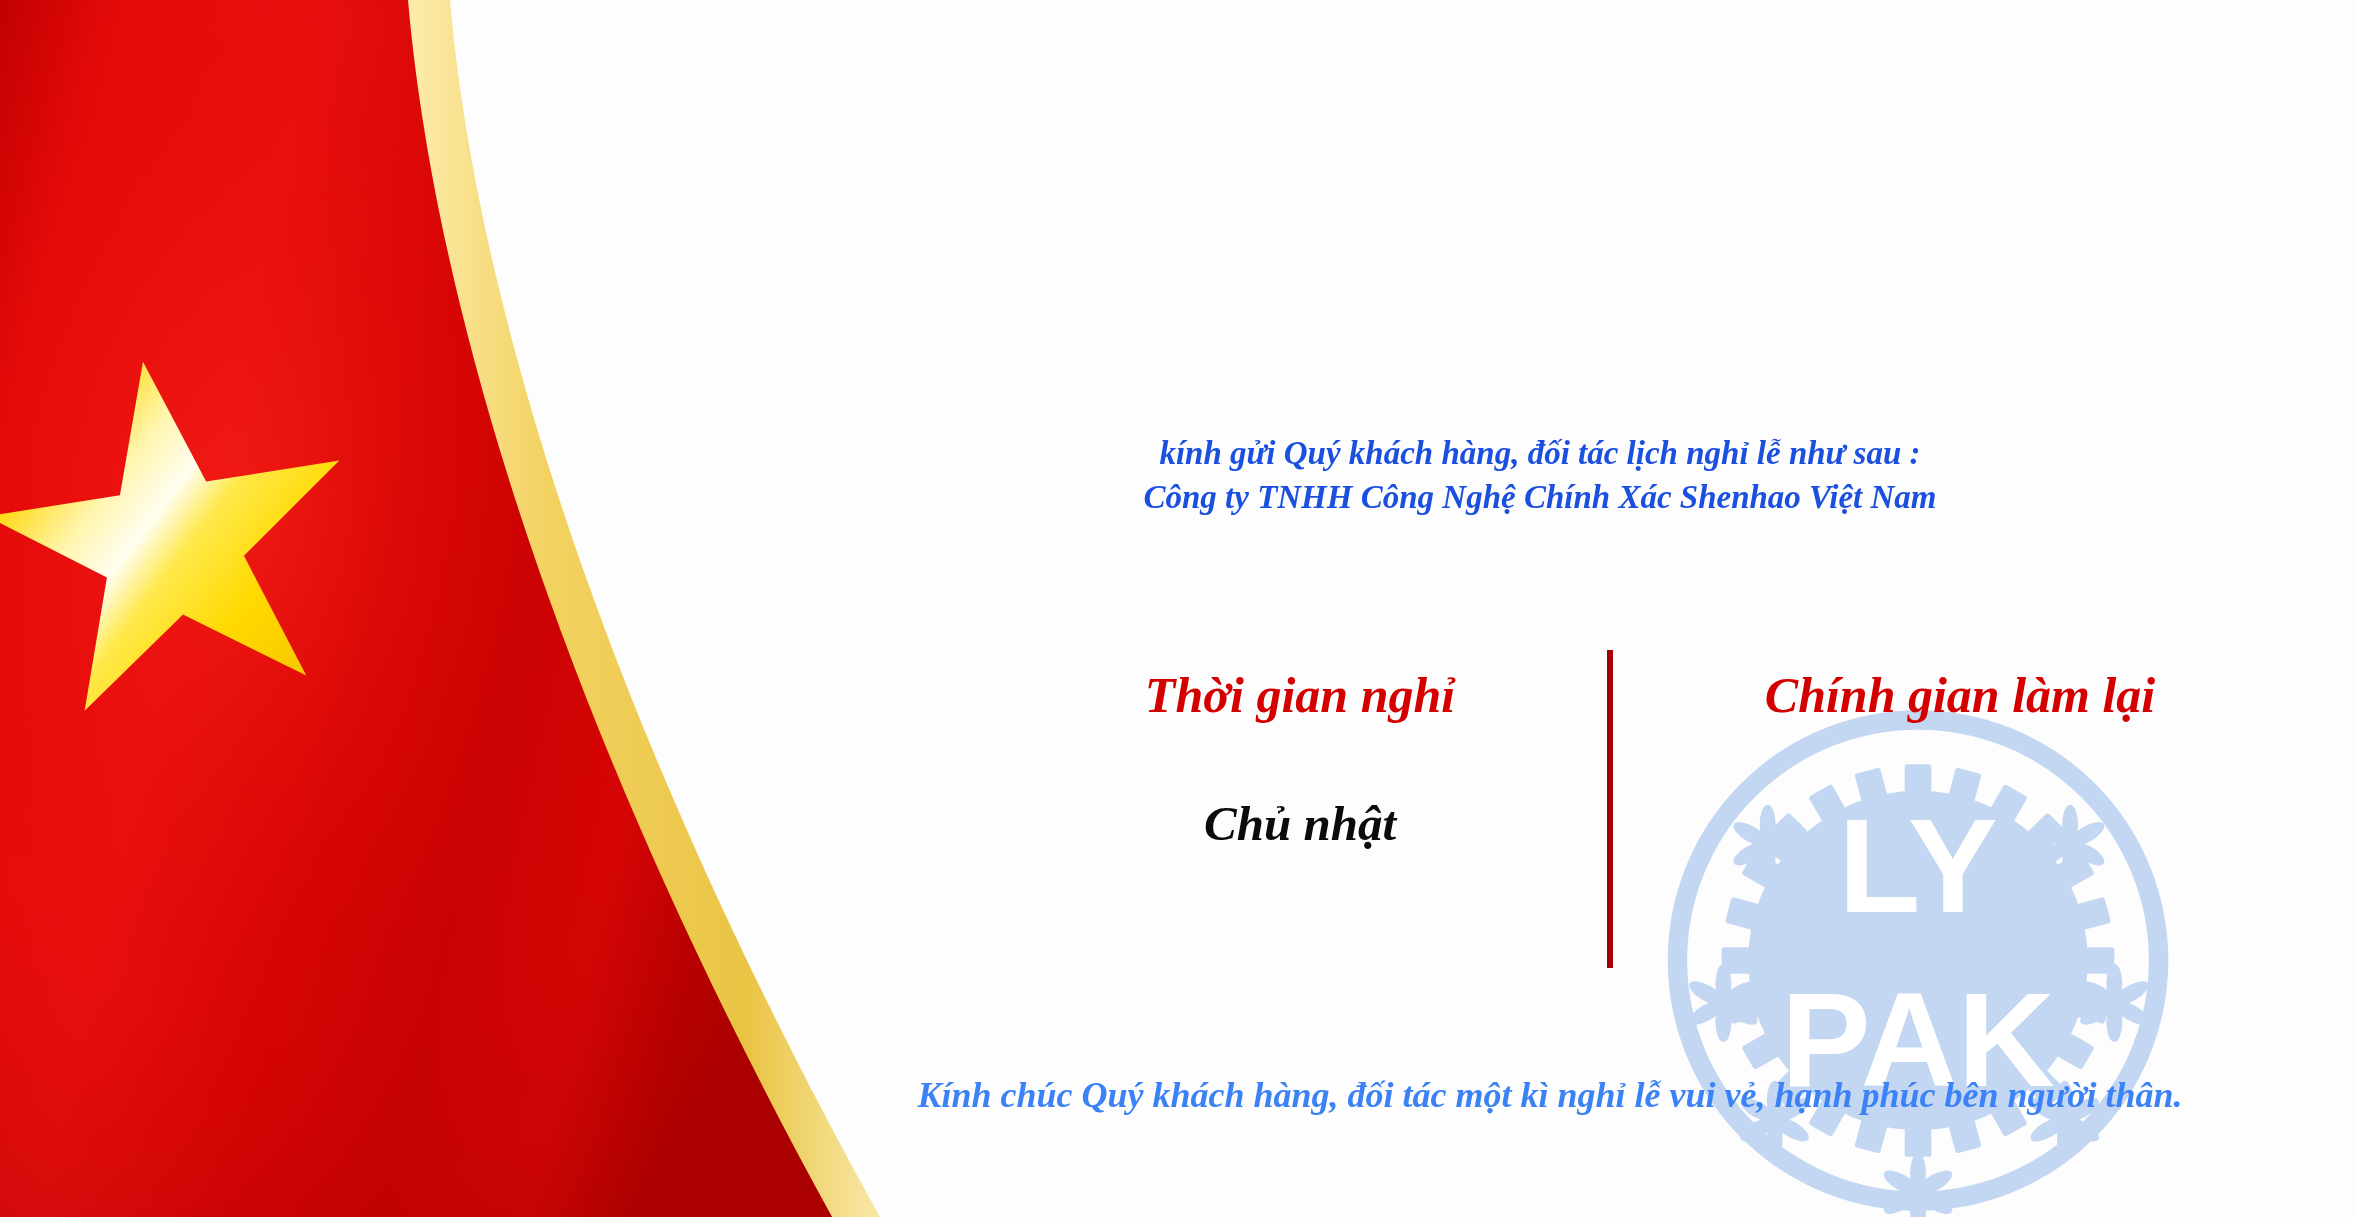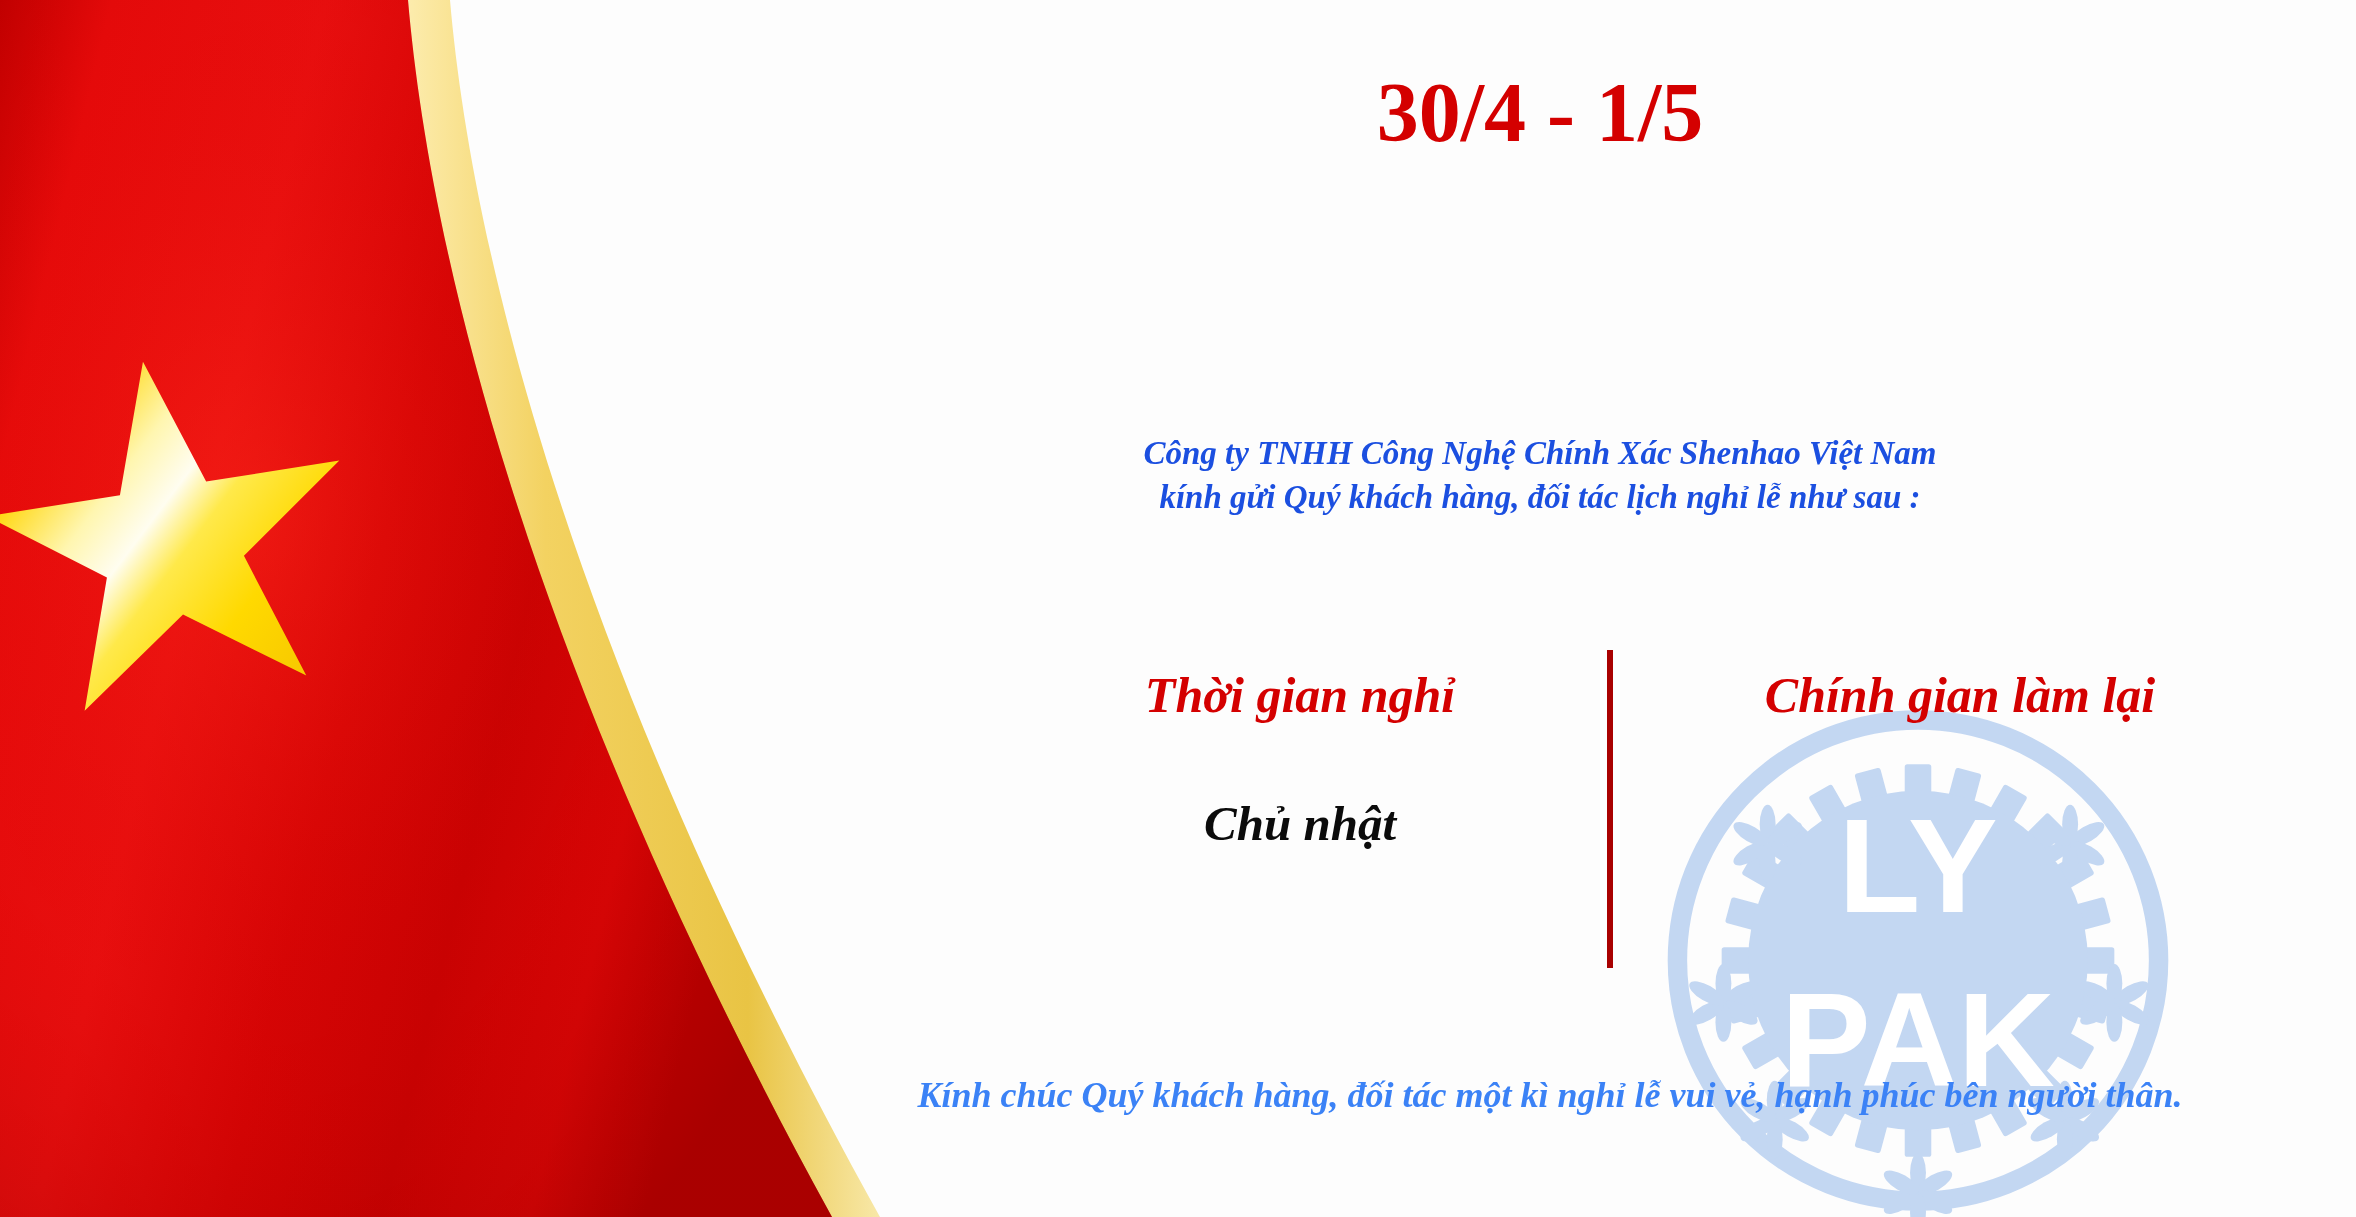--- a/index.html
+++ b/index.html
@@ -428,26 +428,25 @@
           </g>
         </g>
       </g>
 
       <text x="290" y="235" text-anchor="middle" fill="#ffffff" font-family="Liberation Sans, sans-serif" font-size="152" font-weight="bold">LY</text>
       <text x="290" y="432" text-anchor="middle" fill="#ffffff" font-family="Liberation Sans, sans-serif" font-size="152" font-weight="bold">PAK</text>
     </svg>
   </div>
 
   <div class="title-block">
-    <div class="title-dates">30/4 - 1/5</div>
   </div>
 
   <div class="intro-block">
+    <div>kính gửi Quý khách hàng, đối tác lịch nghỉ lễ như sau :</div>
     <div>Công ty TNHH Công Nghệ Chính Xác Shenhao Việt Nam</div>
-    <div>kính gửi Quý khách hàng, đối tác lịch nghỉ lễ như sau :</div>
   </div>
 
   <div class="columns">
     <div class="col col-left">
       <div class="col-head">Thời gian nghỉ</div>
       <div class="col-body">
         <span class="day">Chủ nhật</span>
       </div>
     </div>
 

